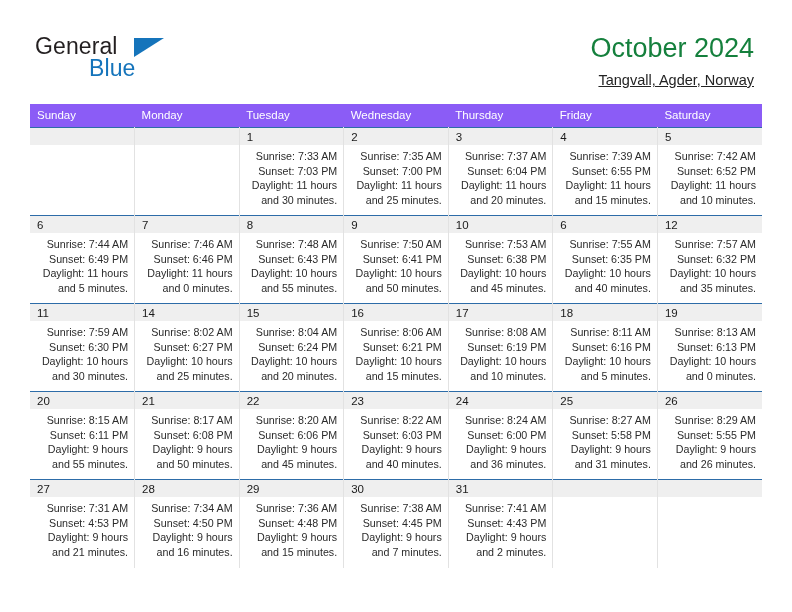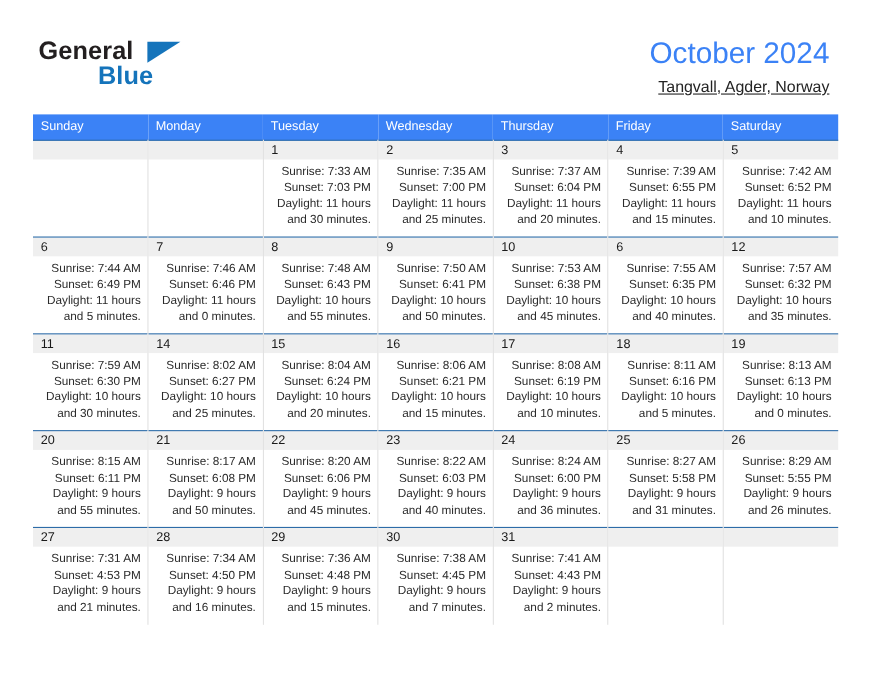--- a/index.html
+++ b/index.html
@@ -28,21 +28,20 @@
     top: 0;
     width: 792px;
     height: 104px;
   }
   .logo {
     position: absolute;
     left: 35px;
     top: 33px;
     width: 200px;
     height: 52px;
-    font-weight: bold;
   }
   .logo-general {
     position: absolute;
     left: 0;
     top: 0;
     font-size: 23px;
     line-height: 26px;
     color: #231f20;
     letter-spacing: 0.1px;
   }
@@ -68,21 +67,21 @@
 
   .title-block {
     position: absolute;
     right: 38px;
     top: 32px;
     text-align: right;
   }
   .cal-title {
     font-size: 27px;
     line-height: 33px;
-    color: #3b82f6;
+    color: #15803d;
     white-space: nowrap;
   }
   .cal-subtitle {
     font-size: 14.5px;
     line-height: 20px;
     color: #232323;
     margin-top: 5px;
     white-space: nowrap;
     text-decoration: underline;
   }
@@ -90,21 +89,21 @@
   
   .calendar {
     position: absolute;
     left: 30px;
     top: 104px;
     width: 732px;
     border-collapse: collapse;
     table-layout: fixed;
   }
   .calendar th {
-    background: #3b82f6;
+    background: #8b5cf6;
     color: #ffffff;
     font-size: 11.5px;
     font-weight: normal;
     text-align: left;
     padding: 5px 0 6px 7px;
     height: 11px;
     border: none;
   }
   .calendar td {
     vertical-align: top;

